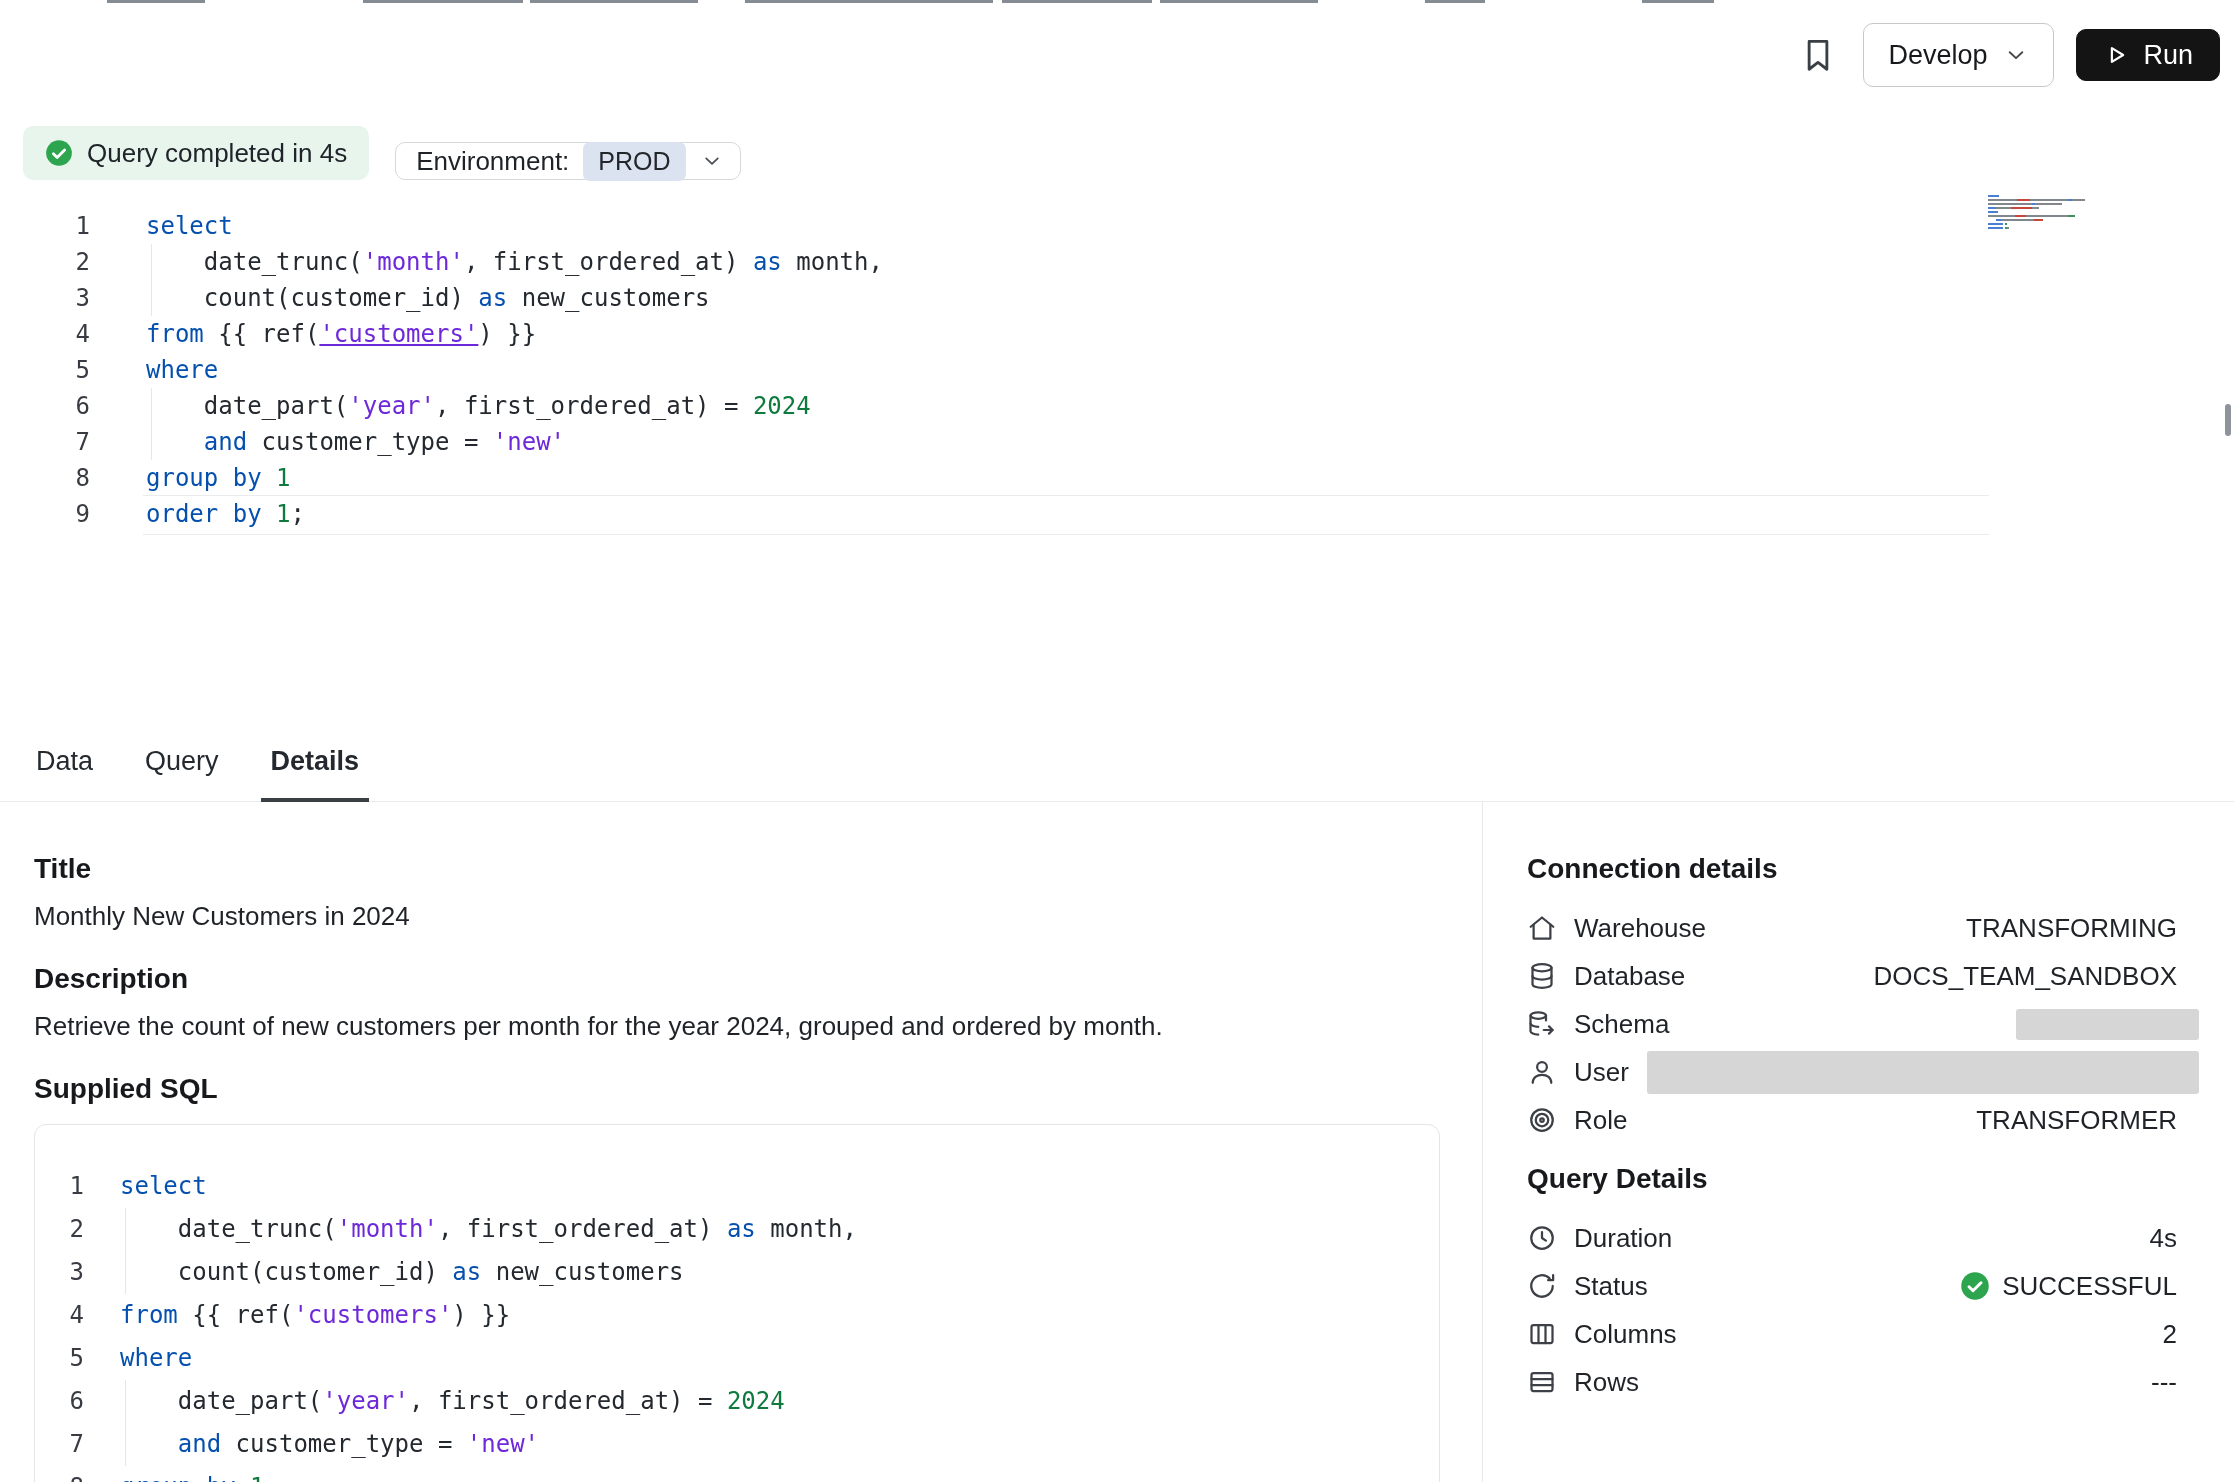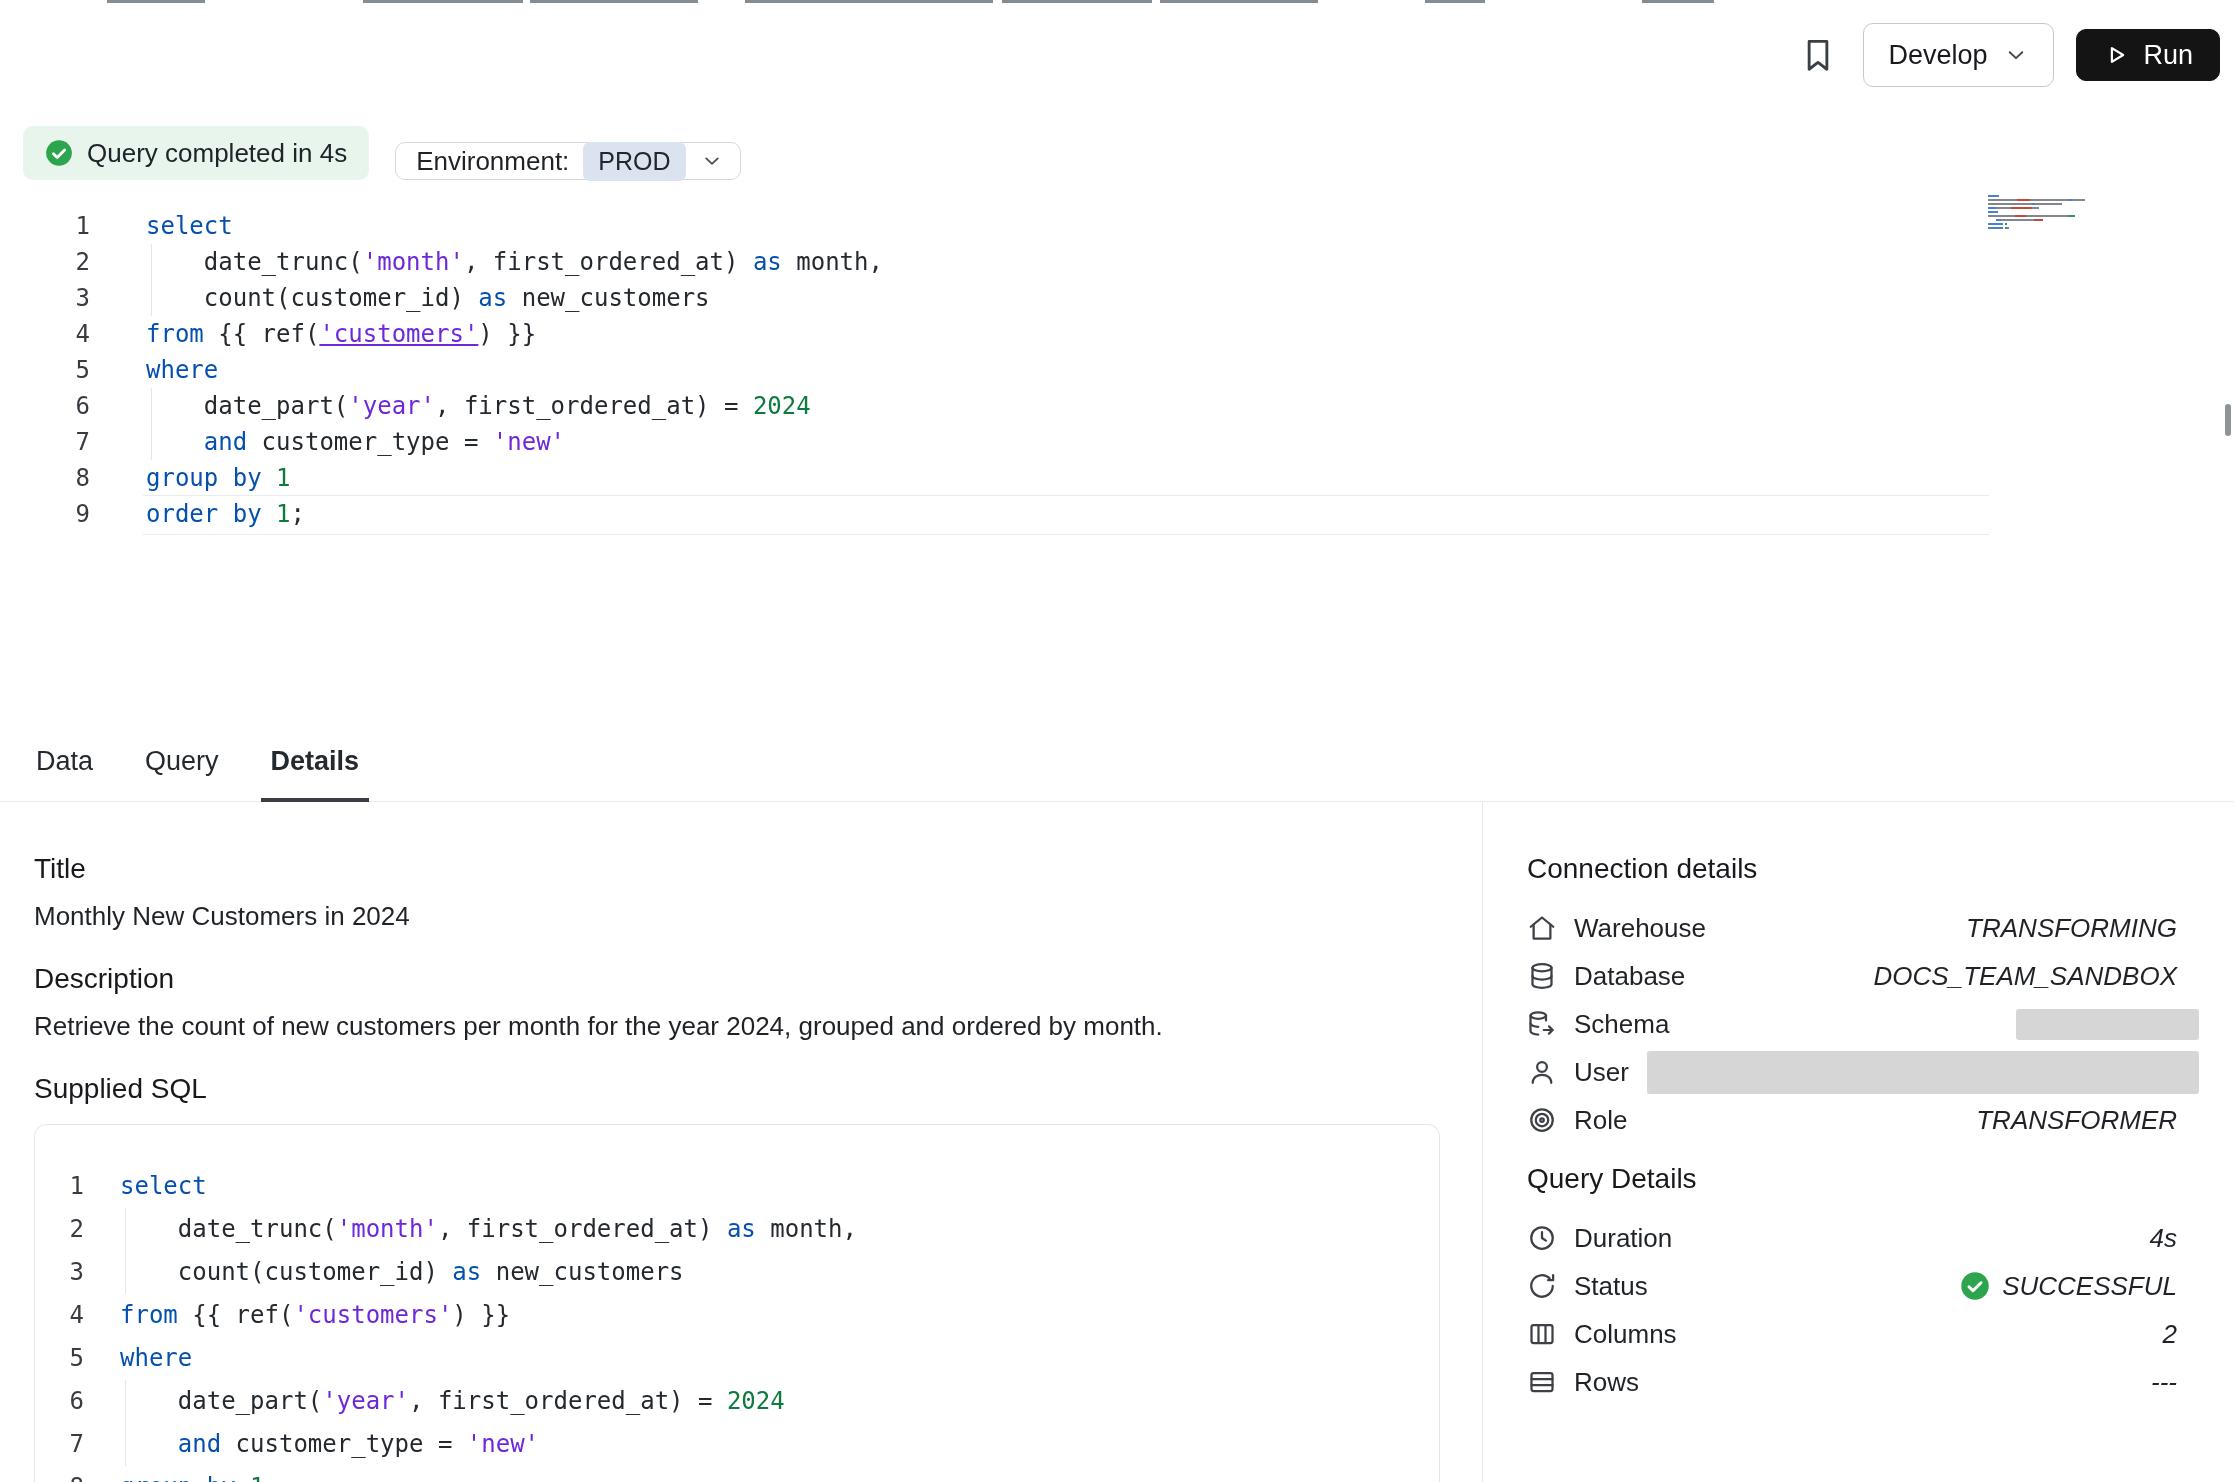--- a/index.html
+++ b/index.html
@@ -53,38 +53,38 @@
 
   
   .tab-bar { display:flex; align-items:flex-end; gap:48px; height:80px; padding-left:34px; border-bottom:1px solid #e9eaeb; }
   .tab { background:none; border:none; font-family:inherit; font-size:27px; color:#24292f; padding:0 2px 24px; cursor:pointer; position:relative; }
   .tab.active { font-weight:700; }
   .tab.active::after { content:""; position:absolute; left:-8px; right:-8px; bottom:-1px; height:4px; background:#3a3f45; }
 
   
   .content { display:flex; height:682px; }
   .left-col { flex:1; min-width:0; padding:50px 42px 0 34px; }
-  .h-sec { font-size:28px; font-weight:400; color:#17191c; line-height:34px; }
+  .h-sec { font-size:28px; font-weight:700; color:#17191c; line-height:34px; }
   .t-val { font-size:26px; line-height:32px; margin-top:14px; color:#1f2328; }
   .mt-sec { margin-top:30px; }
   .sql-block { margin-top:18px; border:1.5px solid #e3e5e7; border-radius:12px; padding:40px 0 30px;
     font-family:"DejaVu Sans Mono","Liberation Mono",monospace; font-size:24px; overflow:hidden; }
   .sql-block .code-line { height:43px; line-height:43px; }
   .sql-block .ln { width:49px; }
   .sql-block .code { margin-left:36px; }
   .sql-block .code-line.indent::before { left:90px; }
 
   
   .right-col { width:752px; border-left:1px solid #e7e8ea; padding:50px 57px 0 44px; }
   .rows { margin-top:18px; }
   .detail-row { display:flex; align-items:center; height:48px; font-size:26px; }
   .row-icon { width:30px; height:30px; color:#3d4147; margin-right:17px; flex:none; display:inline-flex; }
   .row-icon svg { width:30px; height:30px; }
   .row-label { display:flex; align-items:center; color:#1f2328; }
-  .row-value { margin-left:auto; color:#1f2328; display:flex; align-items:center; gap:12px;font-style:italic; }
+  .row-value { margin-left:auto; color:#1f2328; display:flex; align-items:center; gap:12px; }
   .row-value svg { width:30px; height:30px; }
   .redacted { background:#d6d6d6; border-radius:3px; margin-right:-22px; }
   .qd-heading { margin-top:18px; }
 </style>
 </head>
 <body>
 
 <div class="page">
 
   <div class="top-mark" style="left:107px;width:98px"></div>

